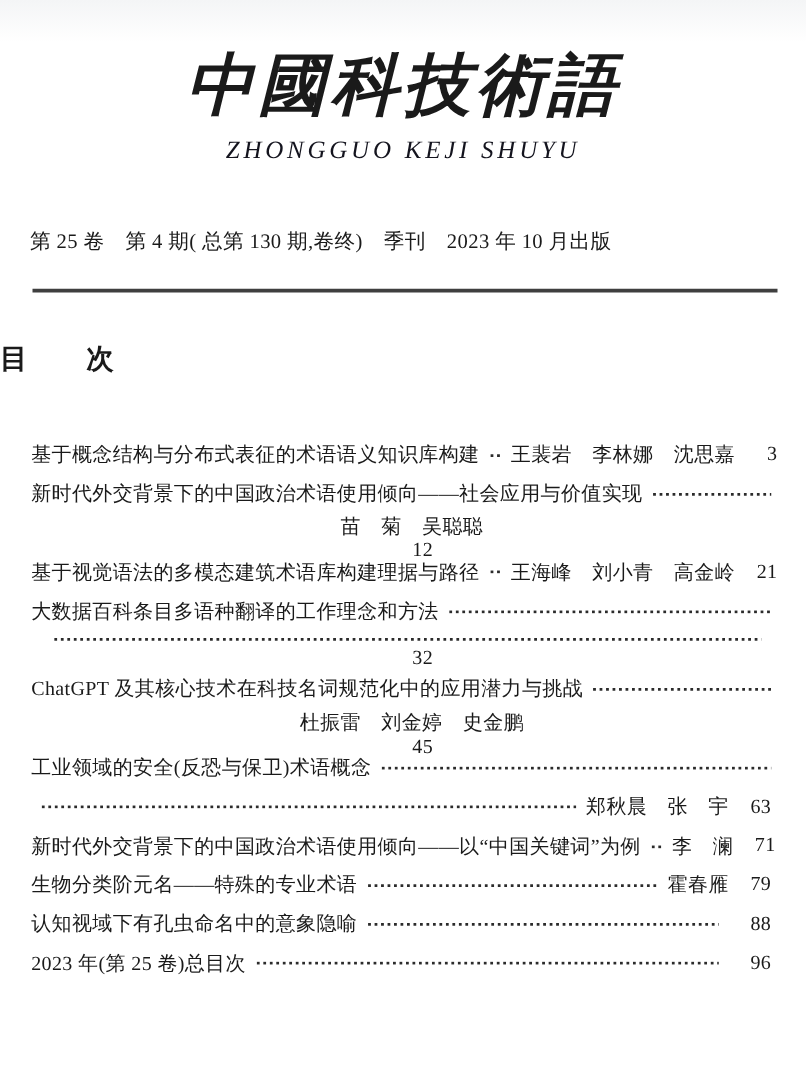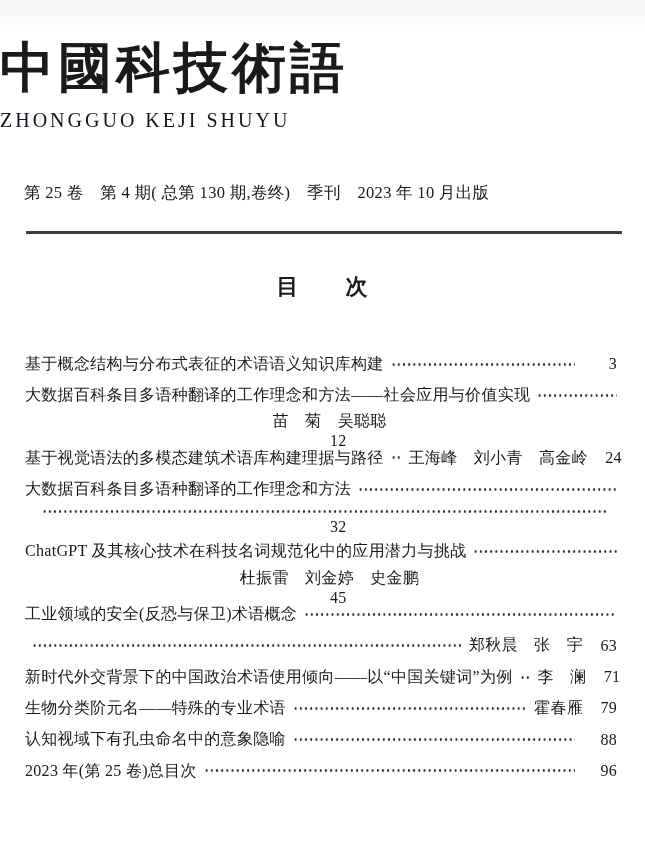--- a/index.html
+++ b/index.html
@@ -14,21 +14,21 @@
     background:var(--bg);
     font-family:"Liberation Serif","DejaVu Serif",serif;
     color:var(--text);
     overflow:hidden;
   }
   .page{
     box-sizing:border-box;
     width:645px;height:867px;
     background:linear-gradient(#f4f5f6, #ffffff 34px);
   }
-  .masthead{padding-top:36px;}
+  .masthead{text-align:center;padding-top:36px;font-style:italic;}
   .title-cn{
     font-size:54px;line-height:64px;
     font-weight:900;
     letter-spacing:4px;
     white-space:nowrap;
   }
   .title-pinyin{
     margin-top:8px;
     font-size:20px;line-height:24px;
     letter-spacing:3px;
@@ -43,21 +43,21 @@
     white-space:nowrap;
     margin-left:24px;
   }
   .rule{
     margin:27px 23px 0 26px;
     height:2.5px;
     background:var(--rule);
   }
   .contents-heading{
     margin-top:38px;
-    text-align:center;
+    text-align:left;
     font-size:22px;line-height:30px;
     font-weight:bold;
     letter-spacing:1px;
   }
   .toc{
     margin:47px 28px 0 25px;
     font-size:16px;
   }
   .toc-row{
     display:flex;
@@ -102,36 +102,37 @@
   <div class="issue-line">第 25 卷　第 4 期( 总第 130 期,卷终)　季刊　2023 年 10 月出版</div>
 
   <div class="rule"></div>
 
   <div class="contents-heading">目　　次</div>
 
   <div class="toc">
       <div class="toc-row">
         <span class="article-title">基于概念结构与分布式表征的术语语义知识库构建</span>
         <span class="dot-leader"></span>
+        <span class="article-authors">王裴岩　李林娜　沈思嘉</span>
         <span class="page-number">3</span>
       </div>
       <div class="toc-row">
-        <span class="article-title">大数据百科条目多语种翻译的工作理念和方法——社会应用与价值实现</span>
+        <span class="article-title">新时代外交背景下的中国政治术语使用倾向——社会应用与价值实现</span>
         <span class="dot-leader"></span>
       </div>
       <div class="toc-row continuation">
         <span class="dot-leader"></span>
         <span class="article-authors">苗　菊　吴聪聪</span>
         <span class="page-number">12</span>
       </div>
       <div class="toc-row">
         <span class="article-title">基于视觉语法的多模态建筑术语库构建理据与路径</span>
         <span class="dot-leader"></span>
         <span class="article-authors">王海峰　刘小青　高金岭</span>
-        <span class="page-number">24</span>
+        <span class="page-number">21</span>
       </div>
       <div class="toc-row">
         <span class="article-title">大数据百科条目多语种翻译的工作理念和方法</span>
         <span class="dot-leader"></span>
       </div>
       <div class="toc-row continuation">
         <span class="dot-leader"></span>
         <span class="page-number">32</span>
       </div>
       <div class="toc-row">

